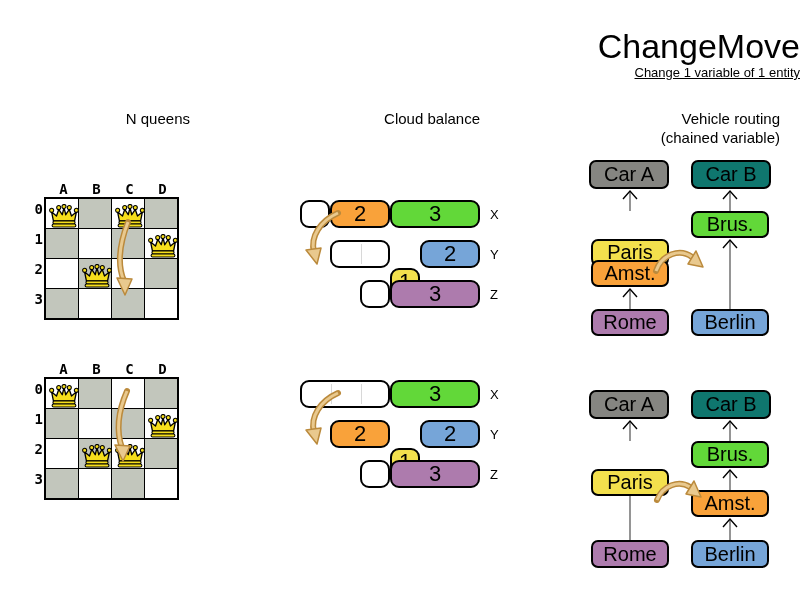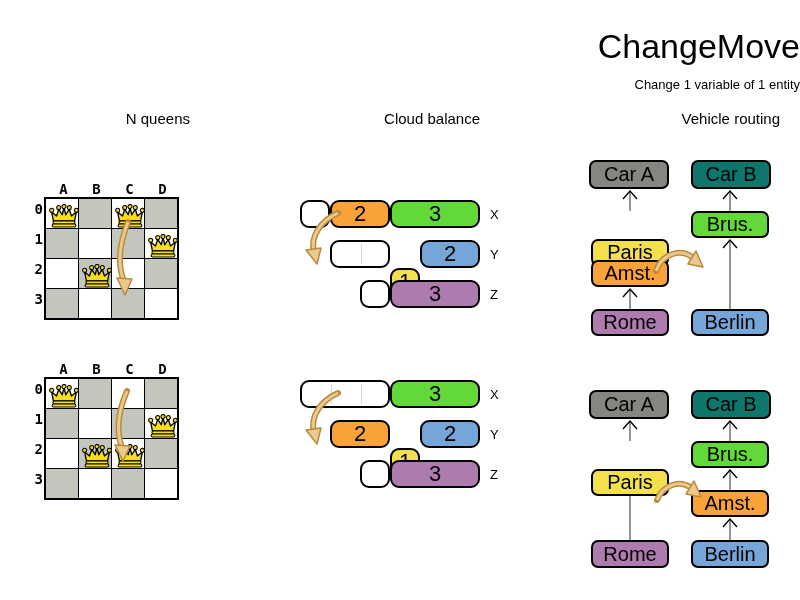--- a/index.html
+++ b/index.html
@@ -2,21 +2,21 @@
 <html><head>
 <meta charset="utf-8">
 <style>
   html,body{margin:0;padding:0;background:#fff;}
   #canvas{position:relative;width:800px;height:600px;background:#fff;overflow:hidden;
           font-family:"Liberation Sans",sans-serif;color:#000;}
   .abs{position:absolute;box-sizing:border-box;}
   .ctr{text-align:right;}
   
   .main-title{left:0;top:28px;width:800px;font-size:34px;line-height:36px;}
-  .main-subtitle{left:0;top:77px;width:800px;font-size:13px;}
+  .main-subtitle{left:0;top:65px;width:800px;font-size:13px;text-decoration:underline;}
   .sec-title{font-size:15px;}
   
   .board{position:absolute;display:grid;grid-template-columns:repeat(4,32px);grid-auto-rows:29px;
          gap:1px;background:#000;border:2px solid #000;}
   .cell{width:32px;height:29px;}
   .cw{background:#ffffff;}
   .cg{background:#c2c6bc;}
   .collabel{position:absolute;top:-18px;width:32px;text-align:center;
             font:700 14px "DejaVu Sans Mono",monospace;letter-spacing:1px;}
   .rowlabel{position:absolute;left:-18px;width:15px;height:29px;line-height:29px;text-align:right;
@@ -88,20 +88,21 @@
       <polyline points="723,527 730,519 737,527"></polyline>
     </g>
   </svg>
 
   <div class="abs ctr main-title">ChangeMove</div>
   <div class="abs ctr main-subtitle">Change 1 variable of 1 entity</div>
 
   <div class="abs ctr sec-title z2" style="left:20px;top:110px;width:170px;">N queens</div>
   <div class="abs ctr sec-title z2" style="left:300px;top:110px;width:180px;">Cloud balance</div>
   <div class="abs ctr sec-title z2" style="left:580px;top:110px;width:200px;">Vehicle routing</div>
+  <div class="abs ctr sec-title z2" style="left:580px;top:129px;width:200px;">(chained variable)</div>
 
   <div class="board z2" style="left:44px;top:197px;">
     <span class="collabel" style="left:2px">A</span>
     <span class="collabel" style="left:35px">B</span>
     <span class="collabel" style="left:68px">C</span>
     <span class="collabel" style="left:101px">D</span>
     <span class="rowlabel" style="top:2px">0</span>
     <span class="rowlabel" style="top:32px">1</span>
     <span class="rowlabel" style="top:62px">2</span>
     <span class="rowlabel" style="top:92px">3</span>

